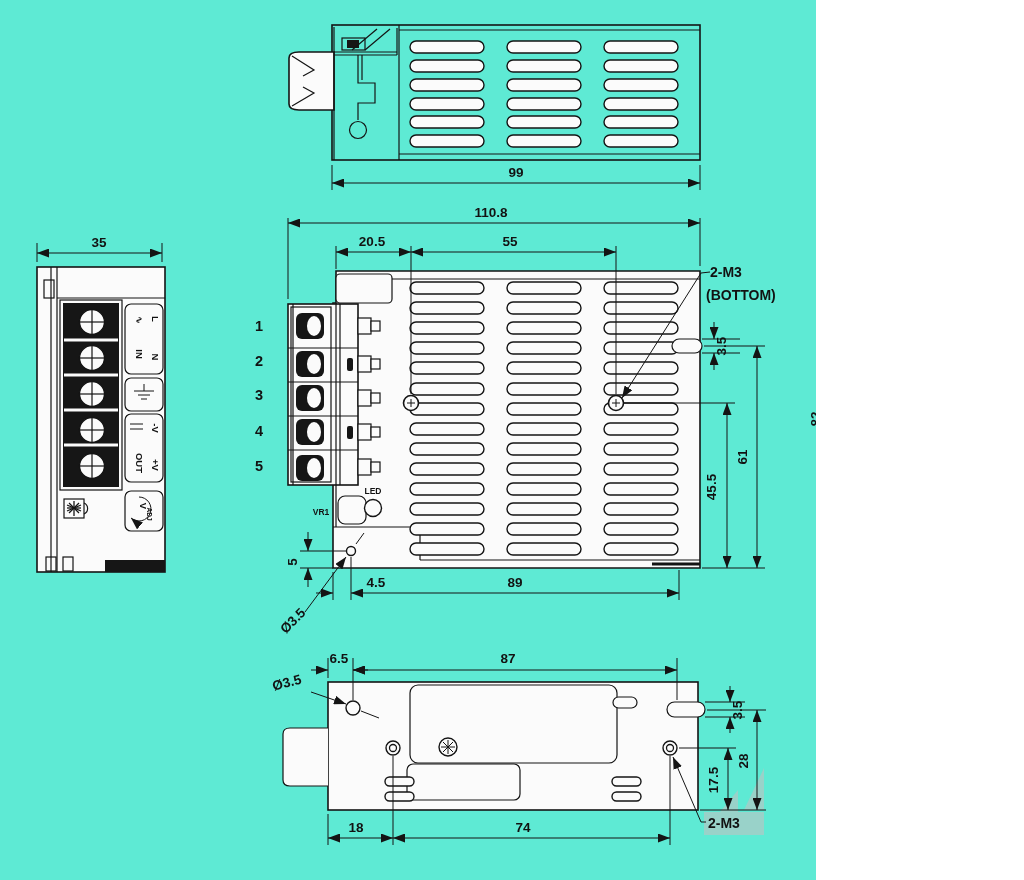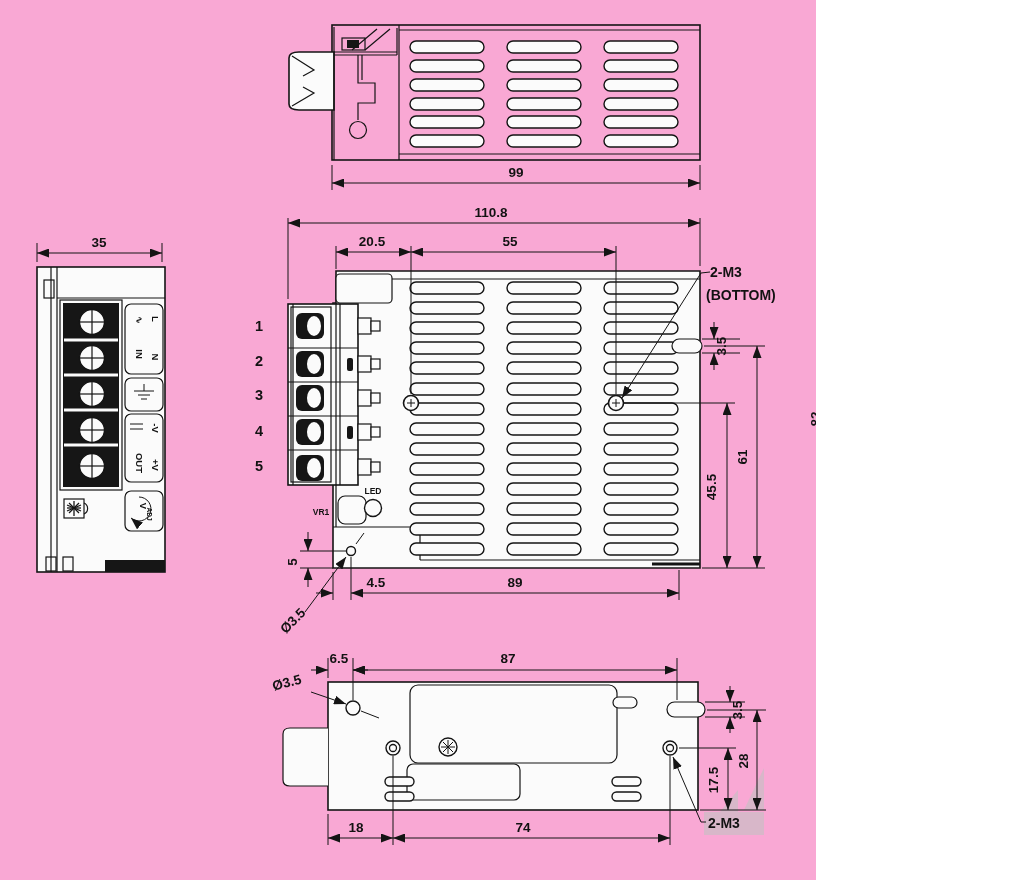--- a/index.html
+++ b/index.html
@@ -1,16 +1,16 @@
 <!DOCTYPE html>
 <html><head>
 <meta charset="utf-8">
 <style>
   html,body{margin:0;padding:0;background:#ffffff;}
-  .page{width:816px;height:880px;background:#f9a8d4;position:relative;overflow:hidden;}
+  .page{width:816px;height:880px;background:#5eead4;position:relative;overflow:hidden;}
   svg{font-family:"Liberation Sans","DejaVu Sans",sans-serif;}
   .ol{fill:none;stroke:#141414;stroke-width:1.6;}
   .ol2{fill:#fbfbfb;stroke:#141414;stroke-width:1.6;}
   .dt{fill:none;stroke:#141414;stroke-width:1.2;}
   .dtf{fill:#fbfbfb;stroke:#141414;stroke-width:1.2;}
   .vent{fill:#fbfbfb;stroke:#141414;stroke-width:1.4;}
   .dim{fill:none;stroke:#141414;stroke-width:1;}
   .dimtxt{fill:#121212;font-size:13.5px;font-weight:bold;}
   .notetxt{fill:#121212;font-size:14px;font-weight:bold;}
   .smalltxt{fill:#121212;font-size:8.5px;font-weight:bold;}

